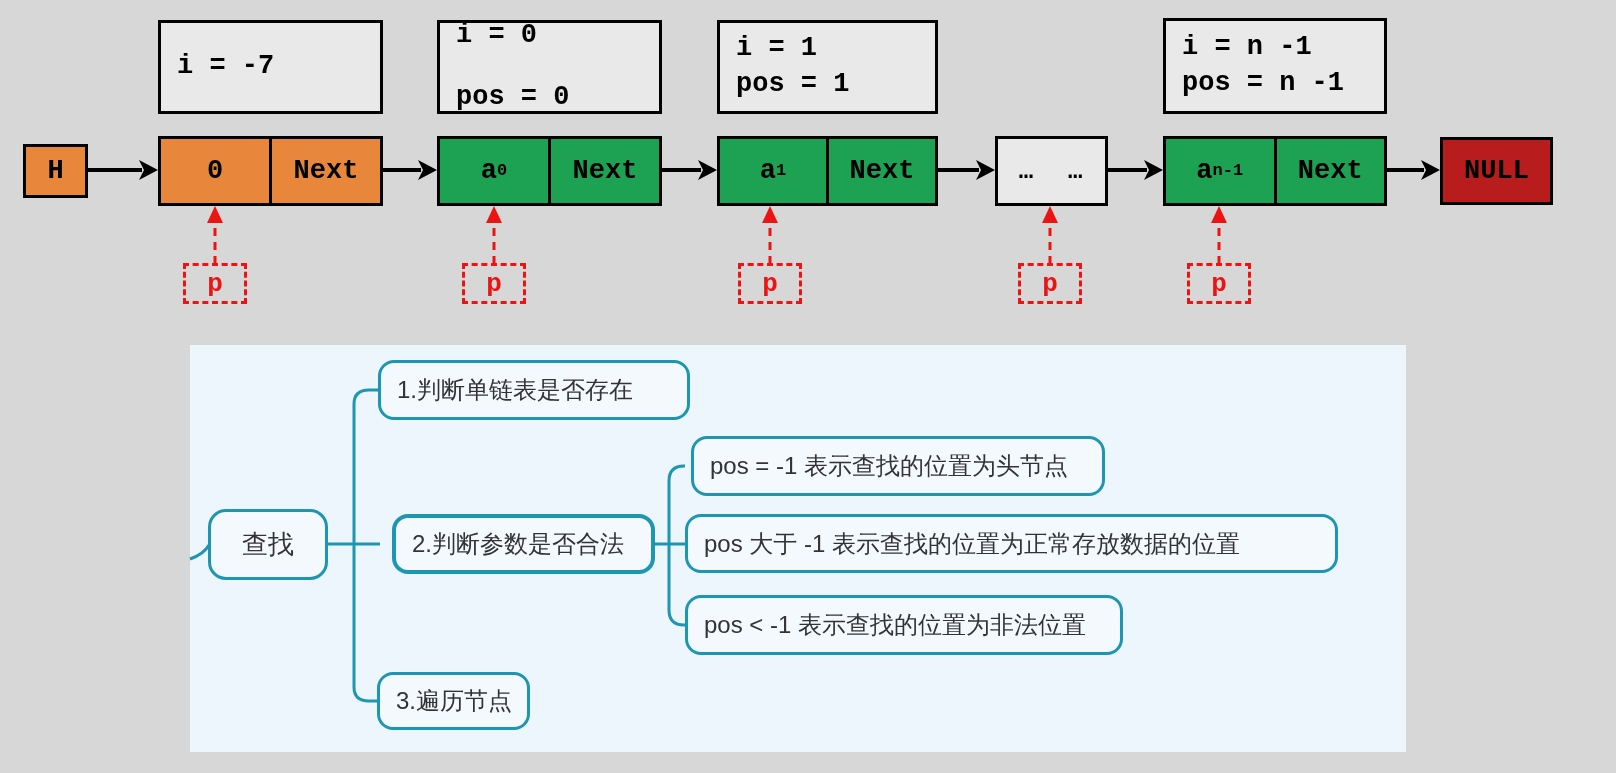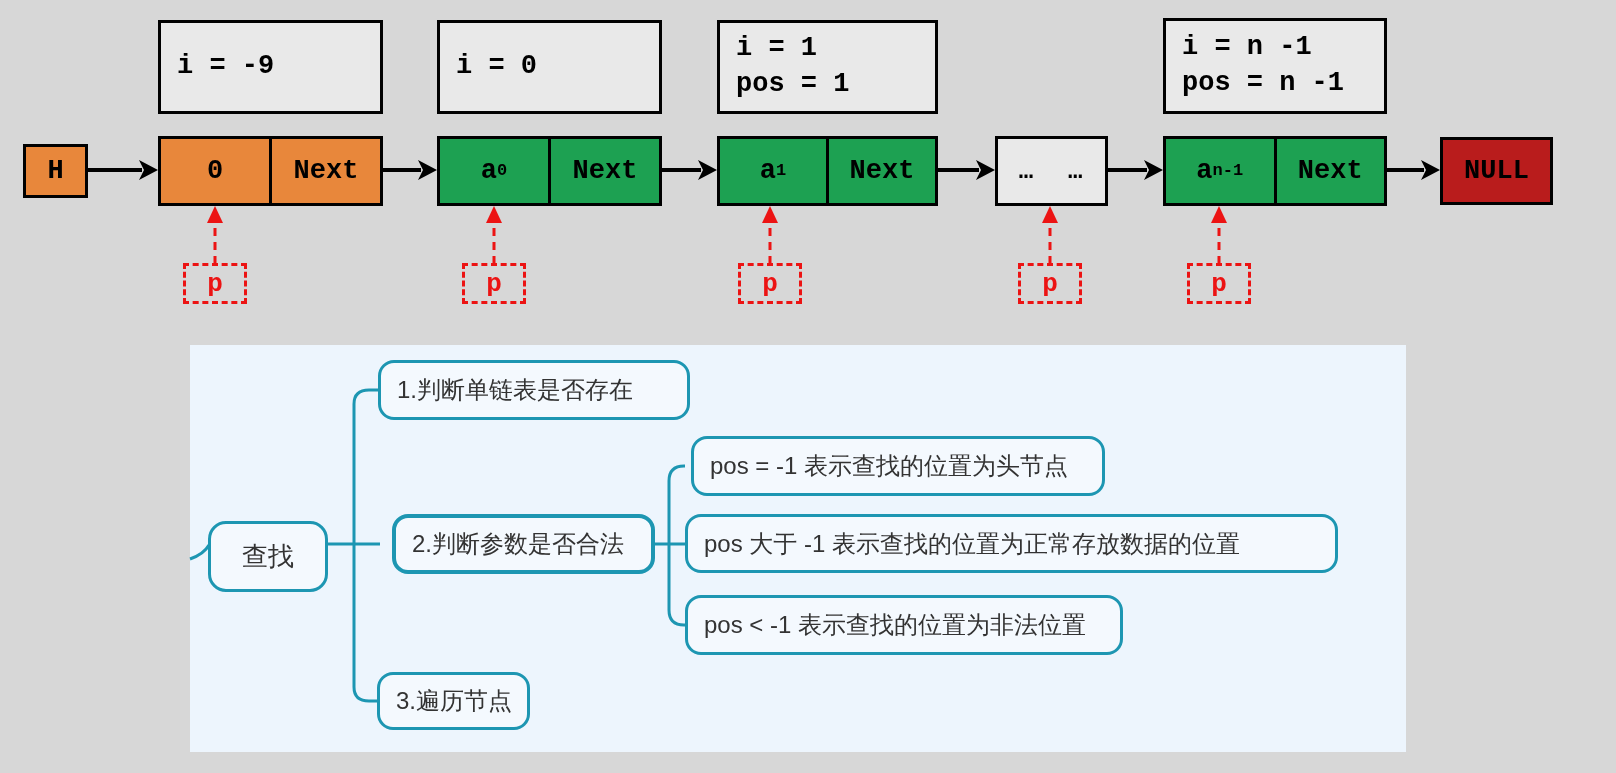--- a/index.html
+++ b/index.html
@@ -32,21 +32,21 @@
     width:64px;height:41px;display:flex;align-items:center;justify-content:center;
     color:#ec1313;font-size:26px;
   }
   
   .panel{position:absolute;left:190px;top:345px;width:1216px;height:407px;background:#edf5fd;}
   .mmbox{
     position:absolute;background:#f4f9fe;border:3px solid #1d96b2;border-radius:16px;
     box-sizing:border-box;display:flex;align-items:center;
     padding:0 16px;font-size:24px;color:#333;white-space:nowrap;
   }
-  .mmbox.center{justify-content:center;padding:0;margin-top:12px;}
+  .mmbox.center{justify-content:center;padding:0;}
   .overlay{position:absolute;left:0;top:0;pointer-events:none;}
 </style>
 </head>
 <body>
 
 <div class="stage">
 
   <div class="panel"></div>
 
   <svg class="overlay" width="1616" height="773">
@@ -86,24 +86,25 @@
     <g stroke="#1d96b2" stroke-width="3" fill="none">
       <path d="M190 559 Q204 554 209 545"></path>
       <path d="M328 544 L380 544"></path>
       <path d="M378 390 L369 390 Q354 390 354 404 L354 687 Q354 701 369 701 L377 701"></path>
       <path d="M643 544 L685 544"></path>
       <path d="M685 466 L684 466 Q669 466 669 481 L669 610 Q669 625 684 625 L685 625"></path>
     </g>
   </svg>
 
   <div class="infobox mono" style="left:158px;top:20px;width:225px;height:94px;">
-    <div>i = -9</div>
+    <div>i = -7</div>
   </div>
   <div class="infobox mono" style="left:437px;top:20px;width:225px;height:94px;gap:32px;">
     <div>i = 0</div>
+    <div>pos = 0</div>
   </div>
   <div class="infobox mono" style="left:717px;top:20px;width:221px;height:94px;">
     <div>i = 1</div>
     <div>pos = 1</div>
   </div>
   <div class="infobox mono" style="left:1163px;top:18px;width:224px;height:96px;">
     <div>i = n -1</div>
     <div>pos = n -1</div>
   </div>
 

